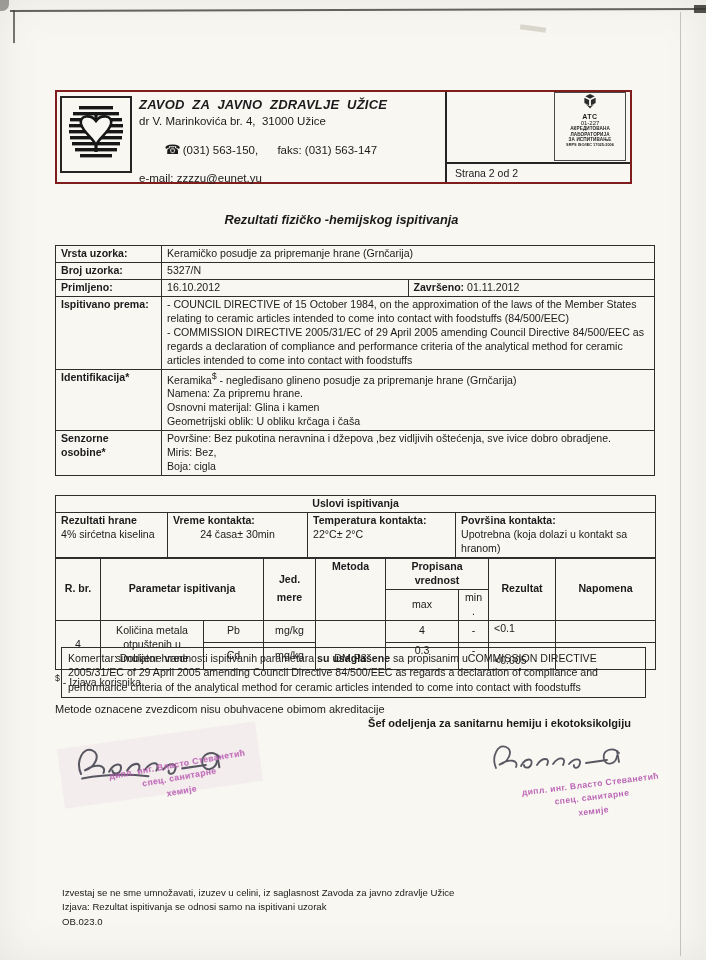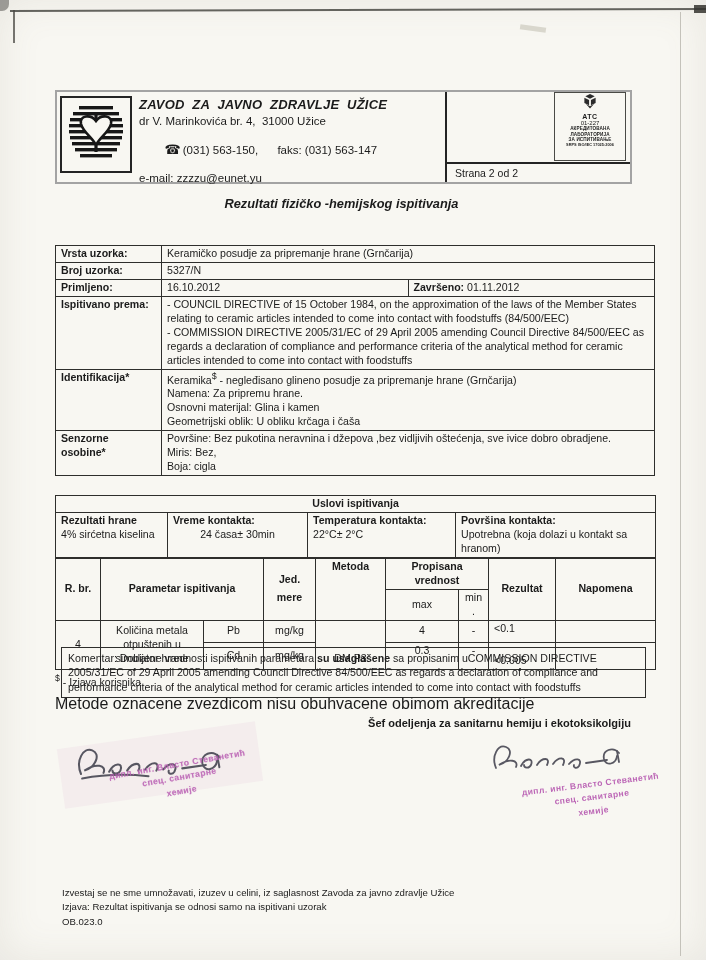--- a/index.html
+++ b/index.html
@@ -11,53 +11,53 @@
   }
   
   .art-topline{position:absolute;top:9px;left:10px;width:696px;height:2px;background:#3f3e39;transform:rotate(-0.15deg);opacity:.8;}
   .art-corner{position:absolute;top:10px;left:13px;width:2px;height:33px;background:#4a4843;opacity:.75;}
   .art-rightline{position:absolute;top:12px;left:680px;width:1px;height:944px;background:#c4c2ba;}
   .art-topright{position:absolute;top:5px;right:0;width:12px;height:8px;background:#35342f;opacity:.85;}
   .art-blob{position:absolute;top:0;left:0;width:9px;height:11px;background:#4a4843;opacity:.5;border-radius:0 0 7px 0;}
   .art-smudge{position:absolute;top:26px;left:520px;width:26px;height:5px;background:#d9d7cd;transform:rotate(8deg);}
 
   
-  .header-box{position:absolute;left:55px;top:90px;width:573px;height:90px;border:2px solid #a3a3a3;background:transparent;}
+  .header-box{position:absolute;left:55px;top:90px;width:573px;height:90px;border:2px solid #7f1d1d;background:transparent;}
   .logo-box{position:absolute;left:3px;top:4px;width:68px;height:73px;border:2px solid #242424;display:flex;align-items:center;justify-content:center;}
   .header-text{position:absolute;left:82px;top:5px;width:300px;}
   .org-name{font-size:13px;font-weight:bold;font-style:italic;word-spacing:4px;letter-spacing:.2px;}
   .h-line{font-size:11.5px;margin-top:3px;white-space:pre;}
   .phone-glyph{font-size:13px;margin-right:2px;}
   .header-right{position:absolute;right:0;top:0;width:183px;height:100%;border-left:2px solid #242424;}
   .stamp-box{position:absolute;right:4px;top:0px;width:70px;height:66px;border:1px solid #4a4a46;text-align:center;padding-top:1px;line-height:1.05;}
   .stamp-box .atc{font-size:7px;font-weight:bold;letter-spacing:.5px;}
   .stamp-box .num{font-size:6px;}
   .stamp-box .cyr{font-size:4.9px;font-weight:bold;transform:scale(.95);letter-spacing:.1px;}
   .stamp-box .std{font-size:3.9px;font-weight:bold;margin-top:1px;}
   .strana-row{position:absolute;left:0;right:0;bottom:0;height:20px;border-top:2px solid #242424;font-size:10.5px;padding:3px 0 0 8px;box-sizing:border-box;}
 
   
-  .doc-title{position:absolute;left:55px;top:196px;width:573px;text-align:center;font-size:12.8px;font-weight:bold;font-style:italic;}
+  .doc-title{position:absolute;left:55px;top:212px;width:573px;text-align:center;font-size:12.8px;font-weight:bold;font-style:italic;}
 
   
   .tables-wrap{position:absolute;left:55px;top:245px;width:600px;}
   table{border-collapse:collapse;width:600px;font-size:10.6px;color:#1b1b1b;table-layout:fixed;}
   table.outer{border:1.5px solid #2a2a2a;}
   td,th{border:1px solid #2e2e2c;padding:1px 5px;vertical-align:top;text-align:left;font-weight:normal;line-height:1.32;word-wrap:break-word;}
   .lbl{font-weight:bold;}
   .info-table .c-label{width:95px;}
   .info-table .c-val{width:238px;}
   .uslovi-table{margin-top:19px;}
   .uslovi-title{text-align:center;font-weight:bold;height:14px;}
   .uslovi-table td{height:auto;}
   .res-table td{text-align:center;vertical-align:middle;}
   .res-table .hd{font-weight:bold;}
   .res-table .left{text-align:left;}
   .footnote-line{font-size:10.5px;margin-top:3px;}
-  .metode-line{font-size:16px;margin-top:8px;}
+  .metode-line{font-size:11px;margin-top:16px;}
 
   
   .komentar-box{position:absolute;left:61px;top:647px;width:585px;border:1.2px solid #2e2e2c;padding:3px 6px;font-size:10.6px;line-height:1.35;background:transparent;box-sizing:border-box;}
 
   
   .sig-title-left{position:absolute;left:88px;top:720px;width:230px;text-align:center;font-size:11px;font-weight:bold;}
   .sig-title-right{position:absolute;left:352px;top:717px;width:295px;text-align:center;font-size:11px;font-weight:bold;}
   .sig-svg-left{position:absolute;left:72px;top:742px;}
   .sig-svg-right{position:absolute;left:488px;top:740px;}
   .stamp-text{position:absolute;text-align:center;font-size:8.6px;line-height:1.55;letter-spacing:.4px;font-weight:bold;}

